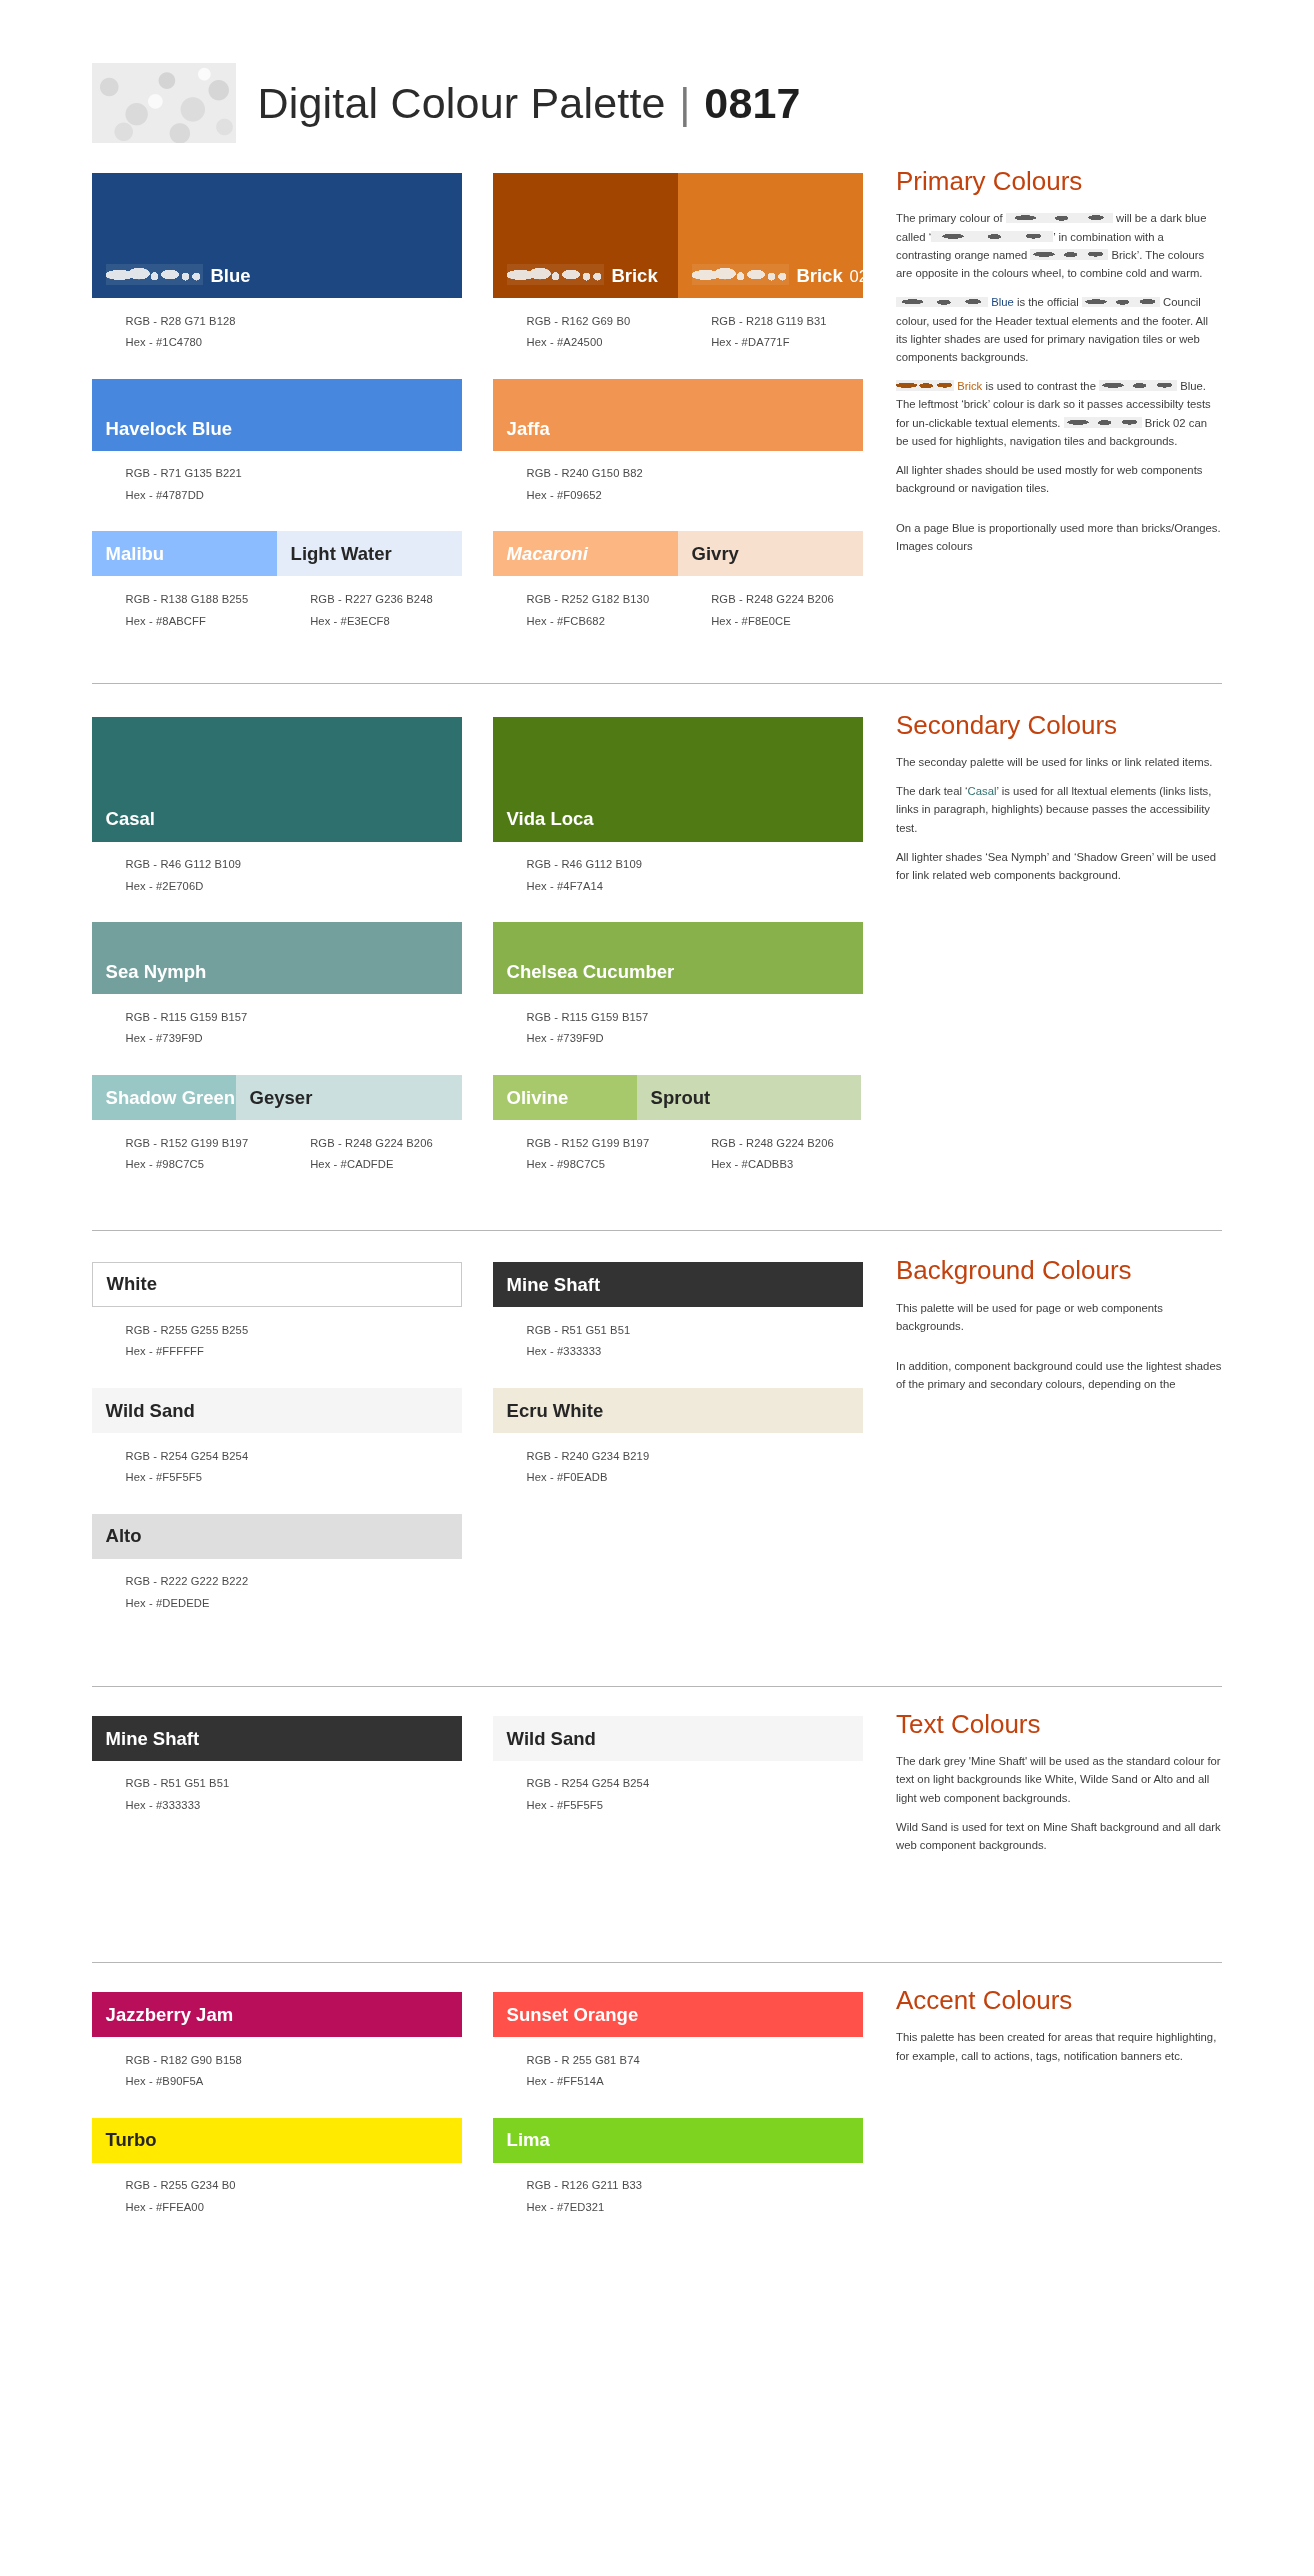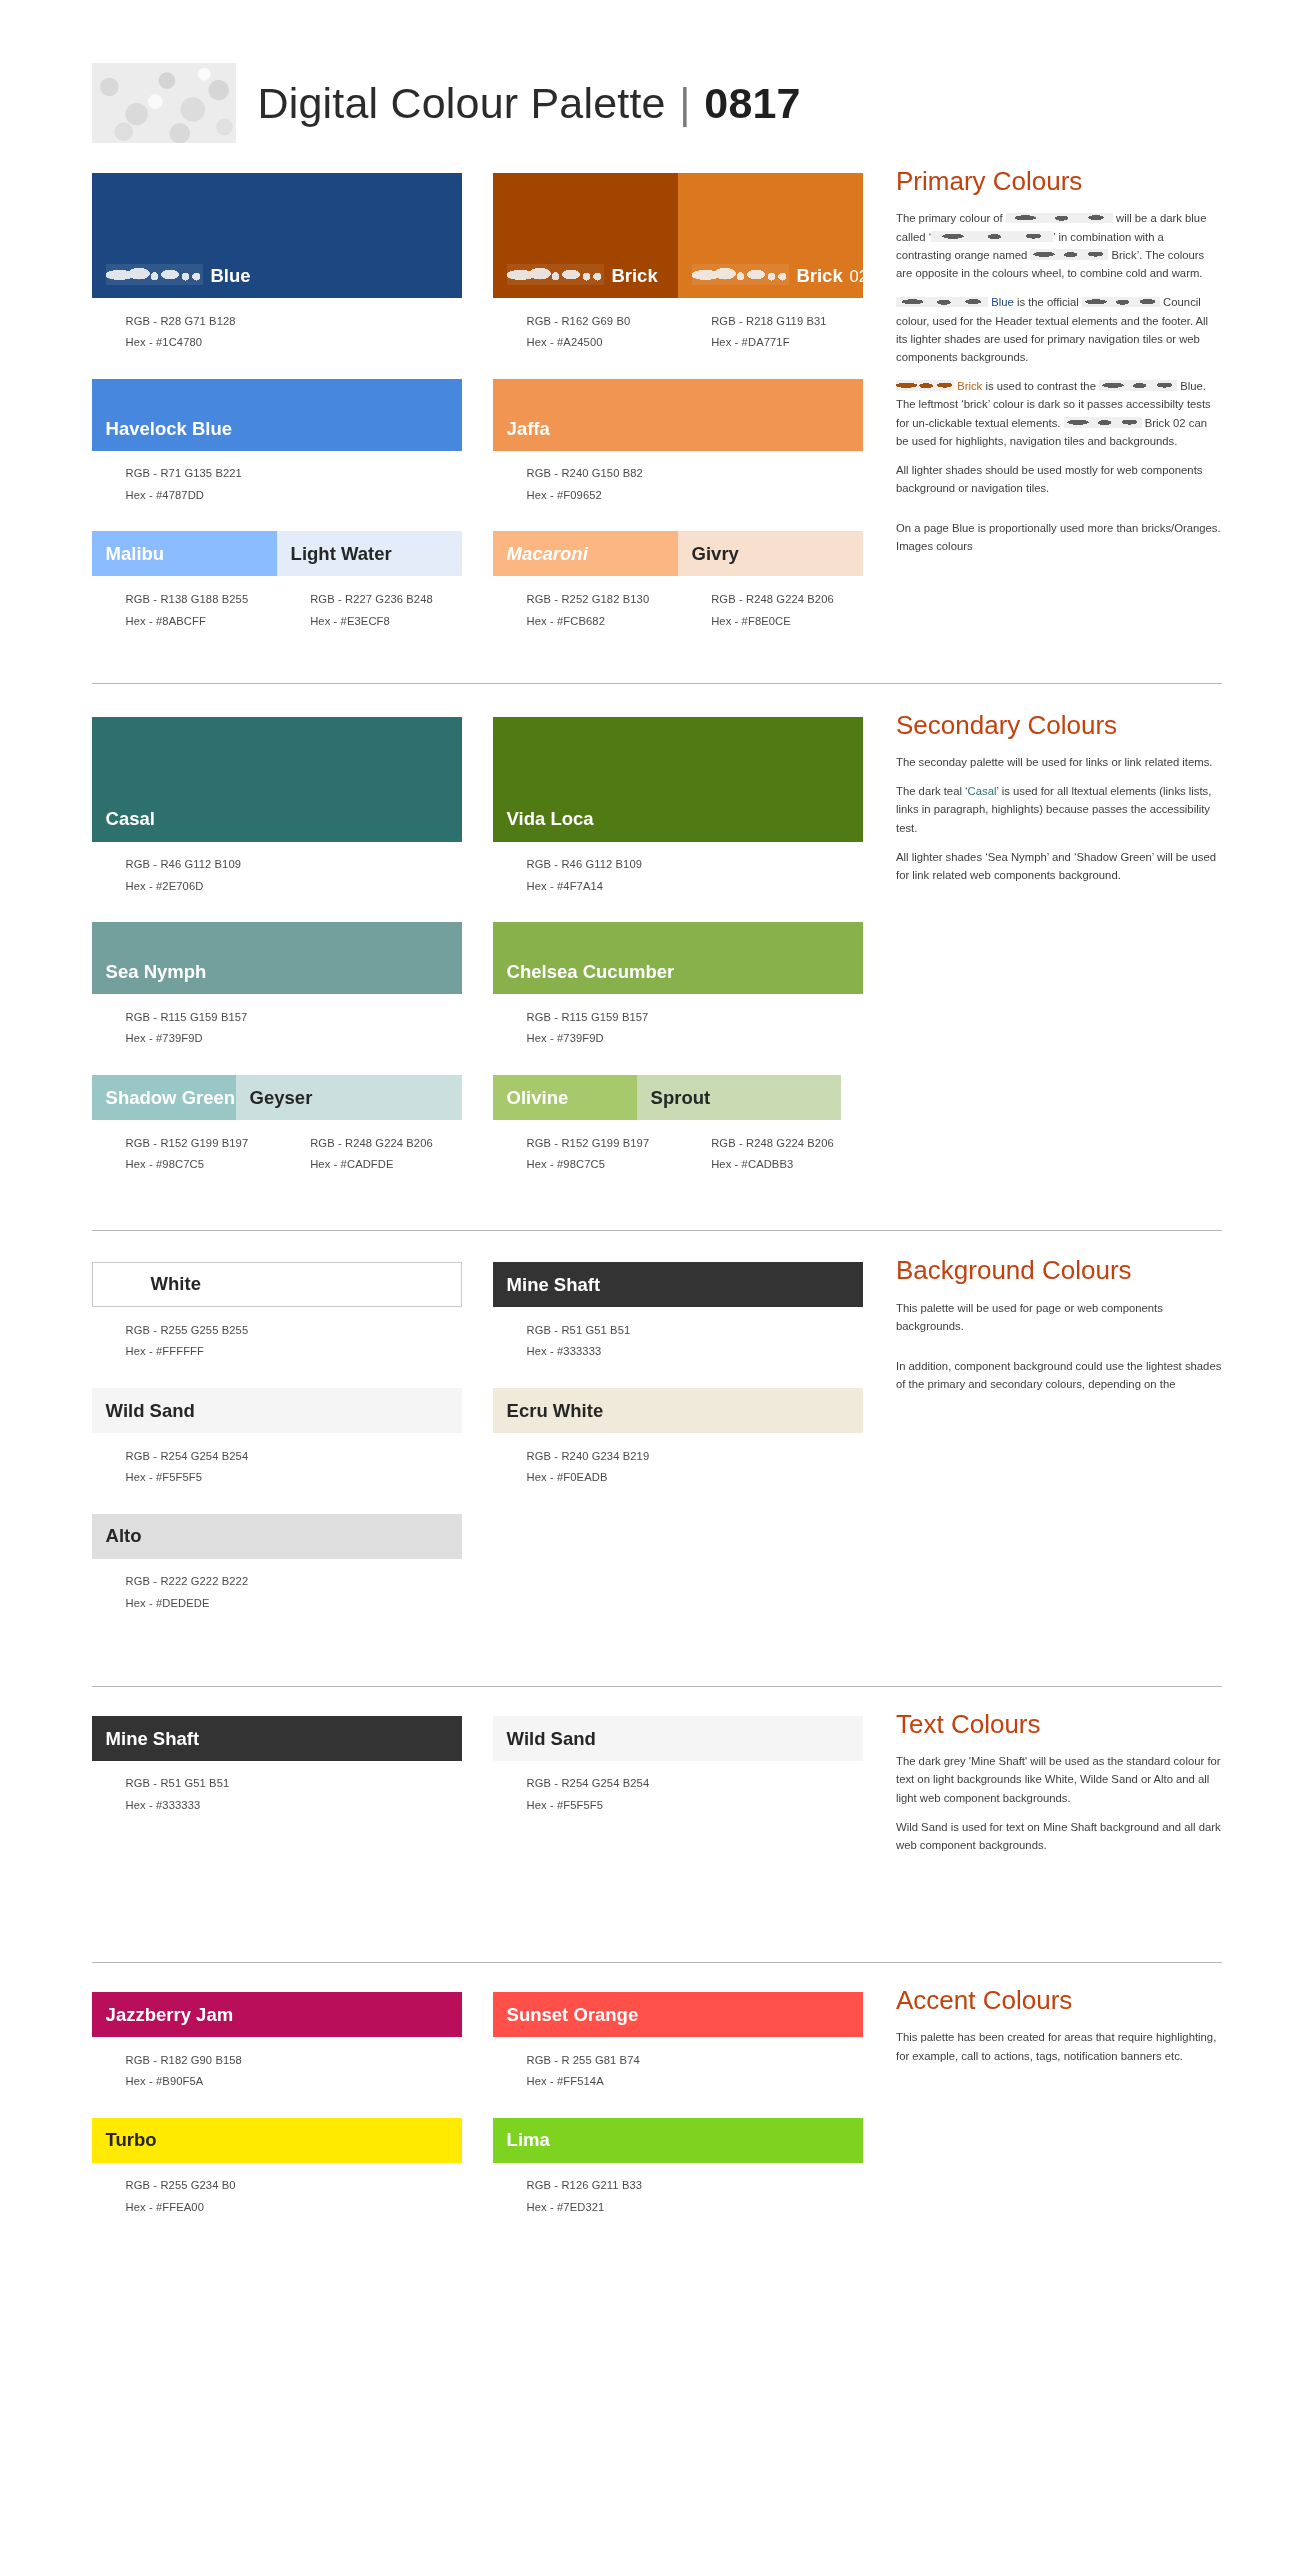--- a/index.html
+++ b/index.html
@@ -123,21 +123,21 @@
       radial-gradient(ellipse 8.8px 4.9px at 66% 50%, currentColor 0 100%, transparent 101%),
       radial-gradient(ellipse 3.9px 3.9px at 82% 60%, currentColor 0 100%, transparent 101%),
       radial-gradient(ellipse 3.9px 3.9px at 93% 60%, currentColor 0 100%, transparent 101%);
   }
   .name-redact.on-dark { color: #f2f2f2; background-color: rgba(255,255,255,0.10); }
   .name-redact.on-brick { color: #f0efee; background-color: rgba(255,255,255,0.09); }
 
   .swatch.tall  { height: 125px; }
   .swatch.mid   { height: 72px; }
   .swatch.short { height: 45px; }
-  .swatch.bordered { border: 1px solid #c9c9c9; padding-left: 44px; }
+  .swatch.bordered { border: 1px solid #c9c9c9; }
 
   .split { display: flex; }
   .split > .swatch { flex: 0 0 auto; }
 
   .meta {
     padding: 12.7px 0 0 13.6px;
     font-size: 11.2px;
     line-height: 1.92;
     color: #4a4a4a;
     letter-spacing: 0.1px;
@@ -378,21 +378,21 @@
         <div class="meta">
           <div>RGB - R115 G159 B157</div>
           <div>Hex - #739F9D</div>
         </div>
       </div>
       <div class="swatch-group" style="margin-top:25px;">
         <div class="split">
           <div class="swatch short" style="background:#A8C96B;width:144px;">
             <div class="swatch-label" style="color:#ffffff;">Olivine</div>
           </div>
-          <div class="swatch short" style="background:#CADBB3;width:204px;">
+          <div class="swatch short" style="background:#CADBB3;width:224px;">
             <div class="swatch-label" style="color:#262626;">Sprout</div>
           </div>
         </div>
         <div class="meta-row">
           <div class="meta" style="width:171px;">
             <div>RGB - R152 G199 B197</div>
             <div>Hex - #98C7C5</div>
           </div>
           <div class="meta">
             <div>RGB - R248 G224 B206</div>

